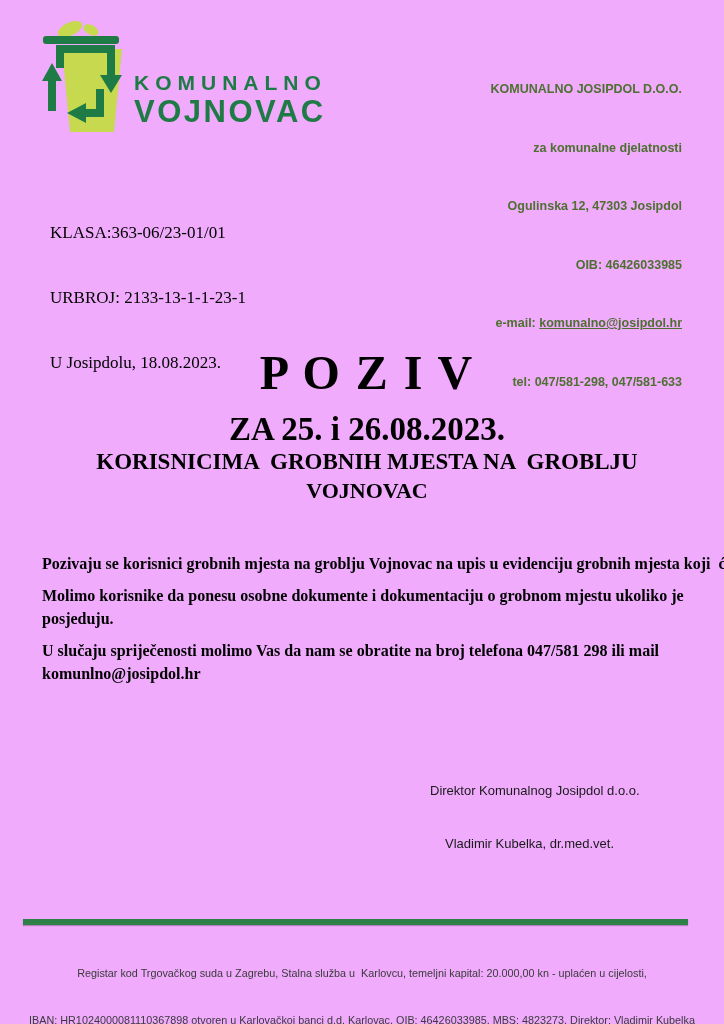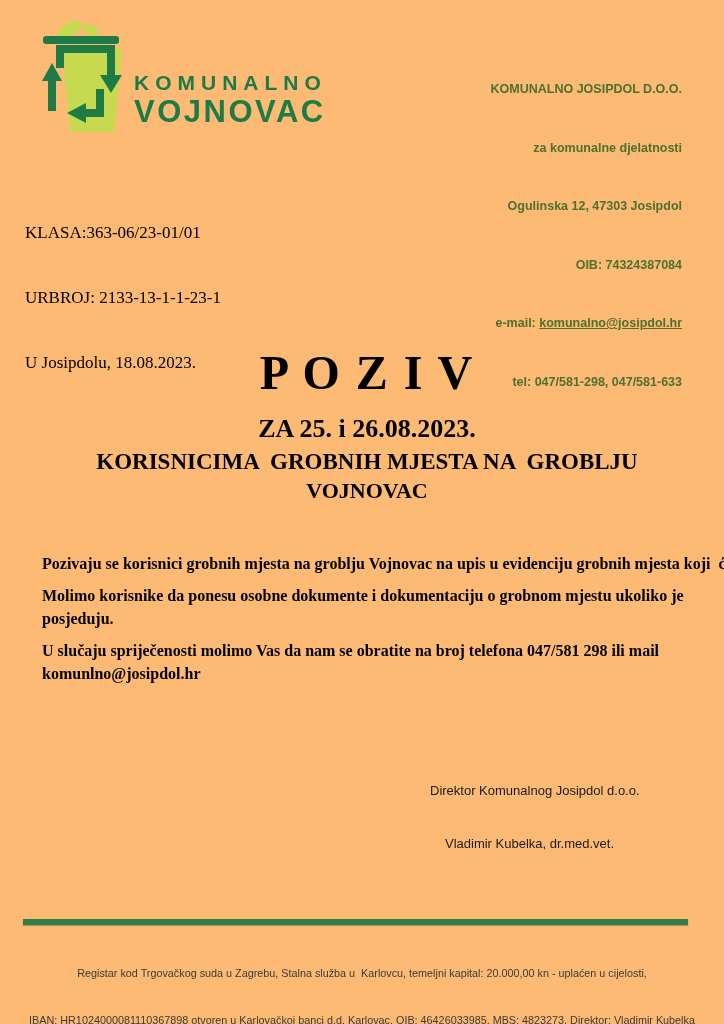--- a/index.html
+++ b/index.html
@@ -9,21 +9,21 @@
     --footer-bar: #2e8048;
     --ink: #000000;
     --footer-ink: #3a3a3a;
   }
   * { box-sizing: border-box; }
   html, body { margin: 0; padding: 0; background: #ffffff; }
   .page {
     position: relative;
     width: 724px;
     height: 1024px;
-    background: #fdba74;
+    background: #f0abfc;
     overflow: hidden;
     font-family: "Liberation Sans", sans-serif;
   }
 
   
   .logo-icon {
     position: absolute;
     left: 42px;
     top: 20px;
     width: 86px;
@@ -61,21 +61,21 @@
   }
   .company .email-link {
     color: var(--header-text);
     text-decoration: underline;
     cursor: pointer;
   }
 
   
   .meta {
     position: absolute;
-    left: 25px;
+    left: 50px;
     top: 188px;
     font-family: "Liberation Serif", serif;
     font-size: 17px;
     line-height: 18px;
     color: var(--ink);
     white-space: pre;
   }
   .meta .meta-line { margin-bottom: 11px; }
 
   
@@ -89,21 +89,21 @@
     font-weight: 700;
     color: var(--ink);
     padding-left: 10px;
   }
   .title-main {
     font-size: 48px;
     letter-spacing: 2px;
     line-height: 1.15;
   }
   .title-sub1 {
-    font-size: 26px;
+    font-size: 33px;
     line-height: 30px;
     margin-top: 14px;
   }
   .title-sub2 {
     font-size: 23px;
     line-height: 29px;
     margin-top: 3px;
     white-space: pre;
   }
   .title-sub3 {
@@ -184,21 +184,21 @@
 
   <div class="brand">
     <div class="brand-top">KOMUNALNO</div>
     <div class="brand-bottom">VOJNOVAC</div>
   </div>
 
   <div class="company">
     <div>KOMUNALNO JOSIPDOL D.O.O.</div>
     <div>za komunalne djelatnosti</div>
     <div>Ogulinska 12, 47303 Josipdol</div>
-    <div>OIB: 74324387084</div>
+    <div>OIB: 46426033985</div>
     <div><span>e-mail: </span><span class="email-link">komunalno@josipdol.hr</span></div>
     <div>tel: 047/581-298, 047/581-633</div>
   </div>
 
   <div class="meta">
     <div class="meta-line">KLASA:363-06/23-01/01</div>
     <div class="meta-line">URBROJ: 2133-13-1-1-23-1</div>
     <div class="meta-line">U Josipdolu, 18.08.2023.</div>
   </div>
 

